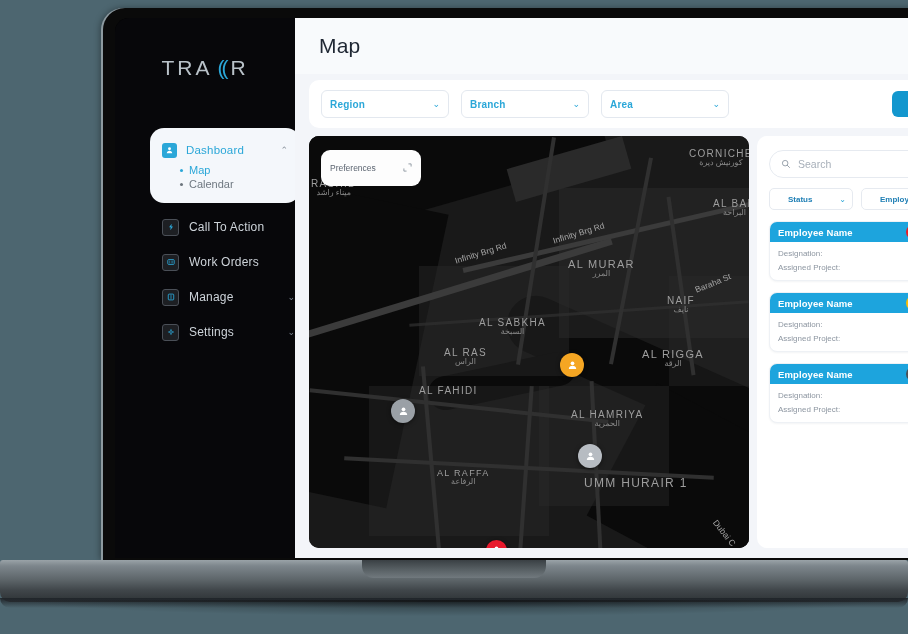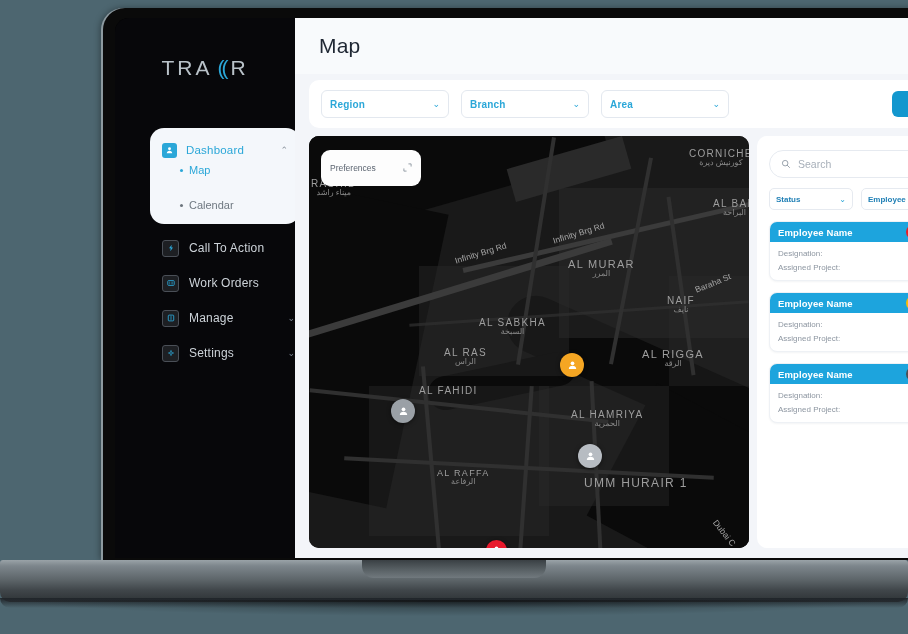--- a/index.html
+++ b/index.html
@@ -74,21 +74,21 @@
   .nav-card .nav-label{color:#2ba7d8;}
   .chev{margin-left:auto;color:#7b8490;font-size:9px;line-height:1;}
   .nav-card .chev{color:#8b949e;}
   .sub-item{
     display:flex;align-items:center;gap:6px;padding:1px 0 1px 30px;
     font-size:11px;cursor:pointer;
   }
   .sub-dot{width:3px;height:3px;border-radius:50%;background:#2ba7d8;flex:0 0 auto;}
   .sub-dot.gray{background:#6c757d;}
   .sub-item.active{color:#2ba7d8;}
-  .sub-item.inactive{color:#6f7881;margin-top:21px;}
+  .sub-item.inactive{color:#6f7881;}
   .nav-item{
     display:flex;align-items:center;gap:10px;height:22px;padding:0 0 0 47px;
     margin-top:13px;cursor:pointer;
   }
   .nav-item .nav-label{color:#cdd3d9;font-size:12px;}
   .nav-item:first-of-type{margin-top:18px;}
 
   
   #main{
     position:absolute;left:180px;top:0;width:708px;height:540px;
@@ -166,21 +166,21 @@
   #panel-search{
     margin:14px 12px 0 12px;height:26px;border:1px solid #e6eaf0;border-radius:14px;
     display:flex;align-items:center;gap:7px;padding:0 11px;cursor:text;
   }
   #panel-search .sp{font-size:10.5px;color:#a7afb9;}
   .panel-filters{display:flex;gap:8px;margin:10px 12px 0 12px;}
   .panel-select{
     width:70px;height:20px;border:1px solid #e6eaf0;border-radius:5px;
     display:flex;align-items:center;padding:0 6px;cursor:pointer;
   }
-  .panel-select .pl{font-size:8px;color:#1f7fb5;font-weight:bold;}
+  .panel-select .pl{font-size:8px;color:#1f7fb5;font-weight:bold;margin-left:12px;}
   .panel-select .pc{margin-left:auto;color:#2ba7d8;font-size:8px;}
   .emp-card{
     margin:11px 12px 0 12px;background:#fff;border:1px solid #eef1f5;border-radius:8px;
     overflow:hidden;box-shadow:0 1px 2px rgba(20,30,50,.05);cursor:pointer;
   }
   .emp-head{
     height:20px;background:#1da4dd;display:flex;align-items:center;padding:0 8px;
   }
   .emp-name{font-size:9.5px;color:#fff;font-weight:bold;letter-spacing:.1px;}
   .emp-badge{

